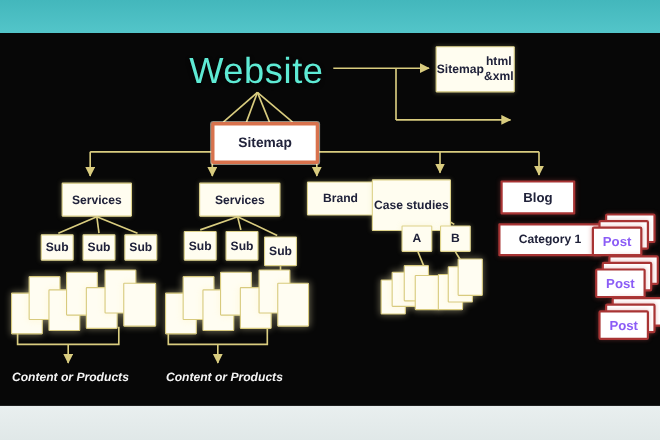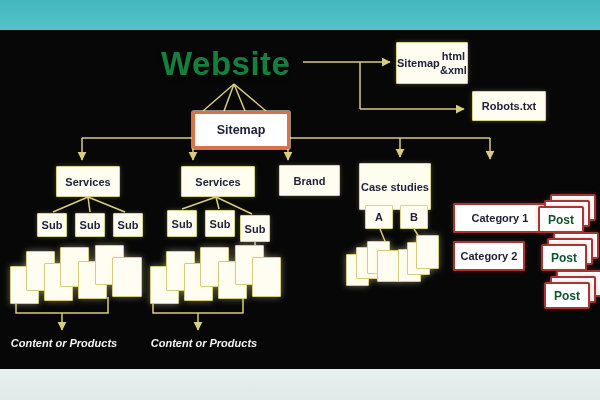--- a/index.html
+++ b/index.html
@@ -6,22 +6,22 @@
   #stage{
     position:relative;width:600px;height:400px;overflow:hidden;
     font-family:"Liberation Sans", sans-serif;
     background:#070707;
   }
   .bar-top{position:absolute;left:0;top:0;width:600px;height:30px;
     background:linear-gradient(#43b7bc,#53c5c9);}
   .bar-bottom{position:absolute;left:0;top:369px;width:600px;height:31px;
     background:linear-gradient(#e9efef,#e0e8e8);}
   #title{
-    position:absolute;left:161px;top:45px;width:140px;
-    color:#15803d;font-size:33px;font-weight:bold;letter-spacing:.5px;
+    position:absolute;left:172px;top:45px;width:140px;
+    color:#5eead4;font-size:33px;font-weight:normal;letter-spacing:.5px;
     text-shadow:0 2px 4px rgba(0,0,0,.7);
   }
   svg.wires{position:absolute;left:0;top:0;z-index:1;}
   .cbox,.rbox,.hbox{
     position:absolute;z-index:3;display:flex;align-items:center;justify-content:center;
     text-align:center;color:#20223a;font-weight:bold;box-sizing:border-box;
   }
   .cbox{background:#fffdf0;border:1px solid #ddd28a;border-radius:1px;font-size:11px;
     box-shadow:0 0 5px rgba(240,230,160,.25);}
   .rbox{background:#ffffff;border:2px solid #a83434;border-radius:1px;font-size:11px;
@@ -29,21 +29,21 @@
   .hbox{background:#ffffff;border:3px solid #d8724d;border-radius:2px;font-size:12.5px;
     box-shadow:0 0 0 1px rgba(255,248,225,.55);z-index:4;}
   .page{position:absolute;z-index:2;background:#fffdf2;border:1px solid #d8ca7e;
     border-radius:1px;box-shadow:0 0 7px rgba(255,246,190,.4);}
   .caption{position:absolute;z-index:3;color:#f4f4f4;font-size:11px;font-weight:bold;
     text-align:center;font-style:italic;}
   .pstack{position:absolute;z-index:3;width:60px;height:40px;}
   .pcard{position:absolute;width:46px;height:27px;background:#ffffff;
     border:2px solid #a83434;border-radius:2px;box-sizing:border-box;
     display:flex;align-items:center;justify-content:center;
-    color:#14532d;font-size:12px;font-weight:bold;box-shadow:0 0 4px rgba(200,80,80,.35);}
+    color:#8b5cf6;font-size:12px;font-weight:bold;box-shadow:0 0 4px rgba(200,80,80,.35);}
   .sitemap-box{flex-direction:row;line-height:1.3;}
 </style>
 </head>
 <body>
 
 <div id="stage">
 
   <div class="bar-top"></div>
   <div class="bar-bottom"></div>
 
@@ -93,40 +93,39 @@
     </g>
   </svg>
 
   <div class="hbox" style="left:192px;top:111px;width:98px;height:38px;">Sitemap</div>
 
   <div class="cbox sitemap-box" style="left:396px;top:42px;width:72px;height:42px;">
     <span>Sitemap</span>
     <span>html &amp;xml</span>
   </div>
 
-  <div class="cbox" style="left:472px;top:91px;width:74px;height:30px;">Robots.txt</div>
 
   <div class="cbox" style="left:56px;top:166px;width:64px;height:31px;">Services</div>
   <div class="cbox" style="left:181px;top:166px;width:74px;height:31px;">Services</div>
   <div class="cbox" style="left:279px;top:165px;width:61px;height:31px;">Brand</div>
-  <div class="cbox" style="left:359px;top:163px;width:72px;height:47px;">Case studies</div>
+  <div class="cbox" style="left:338px;top:163px;width:72px;height:47px;">Case studies</div>
+  <div class="rbox" style="left:455px;top:164px;width:68px;height:31px;font-size:12px;">Blog</div>
 
   <div class="cbox" style="left:37px;top:213px;width:30px;height:24px;">Sub</div>
   <div class="cbox" style="left:75px;top:213px;width:30px;height:24px;">Sub</div>
   <div class="cbox" style="left:113px;top:213px;width:30px;height:24px;">Sub</div>
 
   <div class="cbox" style="left:167px;top:210px;width:30px;height:27px;">Sub</div>
   <div class="cbox" style="left:205px;top:210px;width:30px;height:27px;">Sub</div>
   <div class="cbox" style="left:240px;top:215px;width:30px;height:27px;">Sub</div>
 
   <div class="cbox" style="left:365px;top:205px;width:28px;height:24px;">A</div>
   <div class="cbox" style="left:400px;top:205px;width:28px;height:24px;">B</div>
 
   <div class="rbox" style="left:453px;top:203px;width:94px;height:30px;">Category 1</div>
-  <div class="rbox" style="left:453px;top:241px;width:72px;height:30px;">Category 2</div>
 
   <div class="pstack" style="left:538px;top:194px;">
     <div class="pcard" style="left:12px;top:0;"></div>
     <div class="pcard" style="left:6px;top:6px;"></div>
     <div class="pcard" style="left:0;top:12px;">Post</div>
   </div>
   <div class="pstack" style="left:541px;top:232px;">
     <div class="pcard" style="left:12px;top:0;"></div>
     <div class="pcard" style="left:6px;top:6px;"></div>
     <div class="pcard" style="left:0;top:12px;">Post</div>

